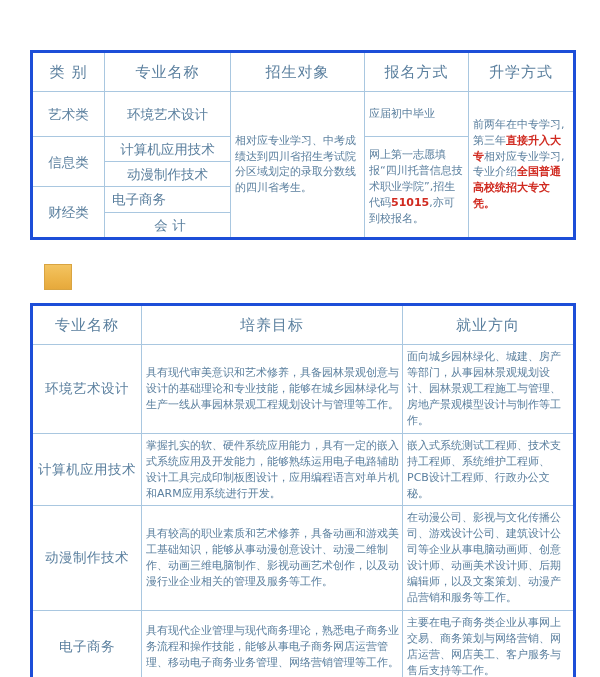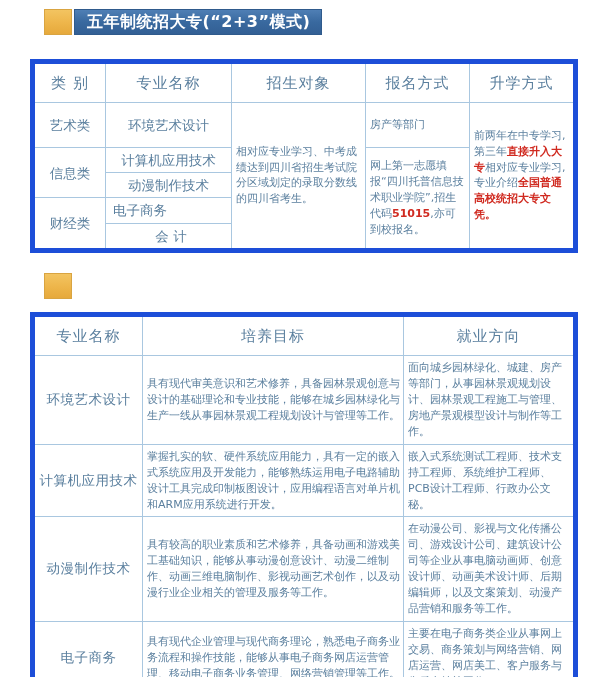--- a/index.html
+++ b/index.html
@@ -47,21 +47,21 @@
     font-weight: bold;
     letter-spacing: 0.5px;
     white-space: nowrap;
     margin-left: 2px;
   }
 
   
   table.brochure {
     border-collapse: collapse;
     table-layout: fixed;
-    border: 5px solid #1d4ed8;
+    border: 3px solid #1d4ed8;
   }
   table.brochure td {
     border: 1px solid #a9c7e0;
     vertical-align: middle;
     color: #5a7f9e;
     background: #ffffff;
   }
   .th {
     text-align: center;
     font-size: 15px;
@@ -117,24 +117,20 @@
     letter-spacing: 0.5px;
   }
 
   .banner2 { margin-top: 17px; }
 </style>
 </head>
 <body>
 
 <div class="page">
 
-  <div class="section-head">
-    <div class="head-swatch"></div>
-    <div class="head-banner">五年制统招大专(“2+3”模式)</div>
-  </div>
 
   <table class="brochure" id="table-enrollment">
     <colgroup>
       <col class="c1">
         <col class="c2">
         <col class="c3">
         <col class="c4">
         <col class="c5">
     </colgroup>
     <tbody>
@@ -143,21 +139,21 @@
         <td class="th">专业名称</td>
         <td class="th">招生对象</td>
         <td class="th">报名方式</td>
         <td class="th">升学方式</td>
       </tr>
 
       <tr>
         <td class="ctr" style="height:38px;">艺术类</td>
         <td class="ctr">环境艺术设计</td>
         <td class="body-text" rowspan="5">相对应专业学习、中考成绩达到四川省招生考试院分区域划定的录取分数线的四川省考生。</td>
-        <td class="body-text">房产等部门</td>
+        <td class="body-text">应届初中毕业</td>
         <td class="body-text" rowspan="5"><span>前两年在中专学习,第</span><span>三年</span><span class="red">直接升入大专</span><span>相对应专业学习,专业介绍</span><span class="red">全国普通高校统招大专文凭。</span></td>
       </tr>
 
       <tr>
         <td class="ctr" rowspan="2">信息类</td>
         <td class="ctr">计算机应用技术</td>
         <td class="body-text" rowspan="4"><span>网上第一志愿填报“四川托普信息技术职业学院”,招生代码</span><span class="red">51015</span><span>,亦可到校报名。</span></td>
       </tr>
       <tr>
         <td class="ctr">动漫制作技术</td>

